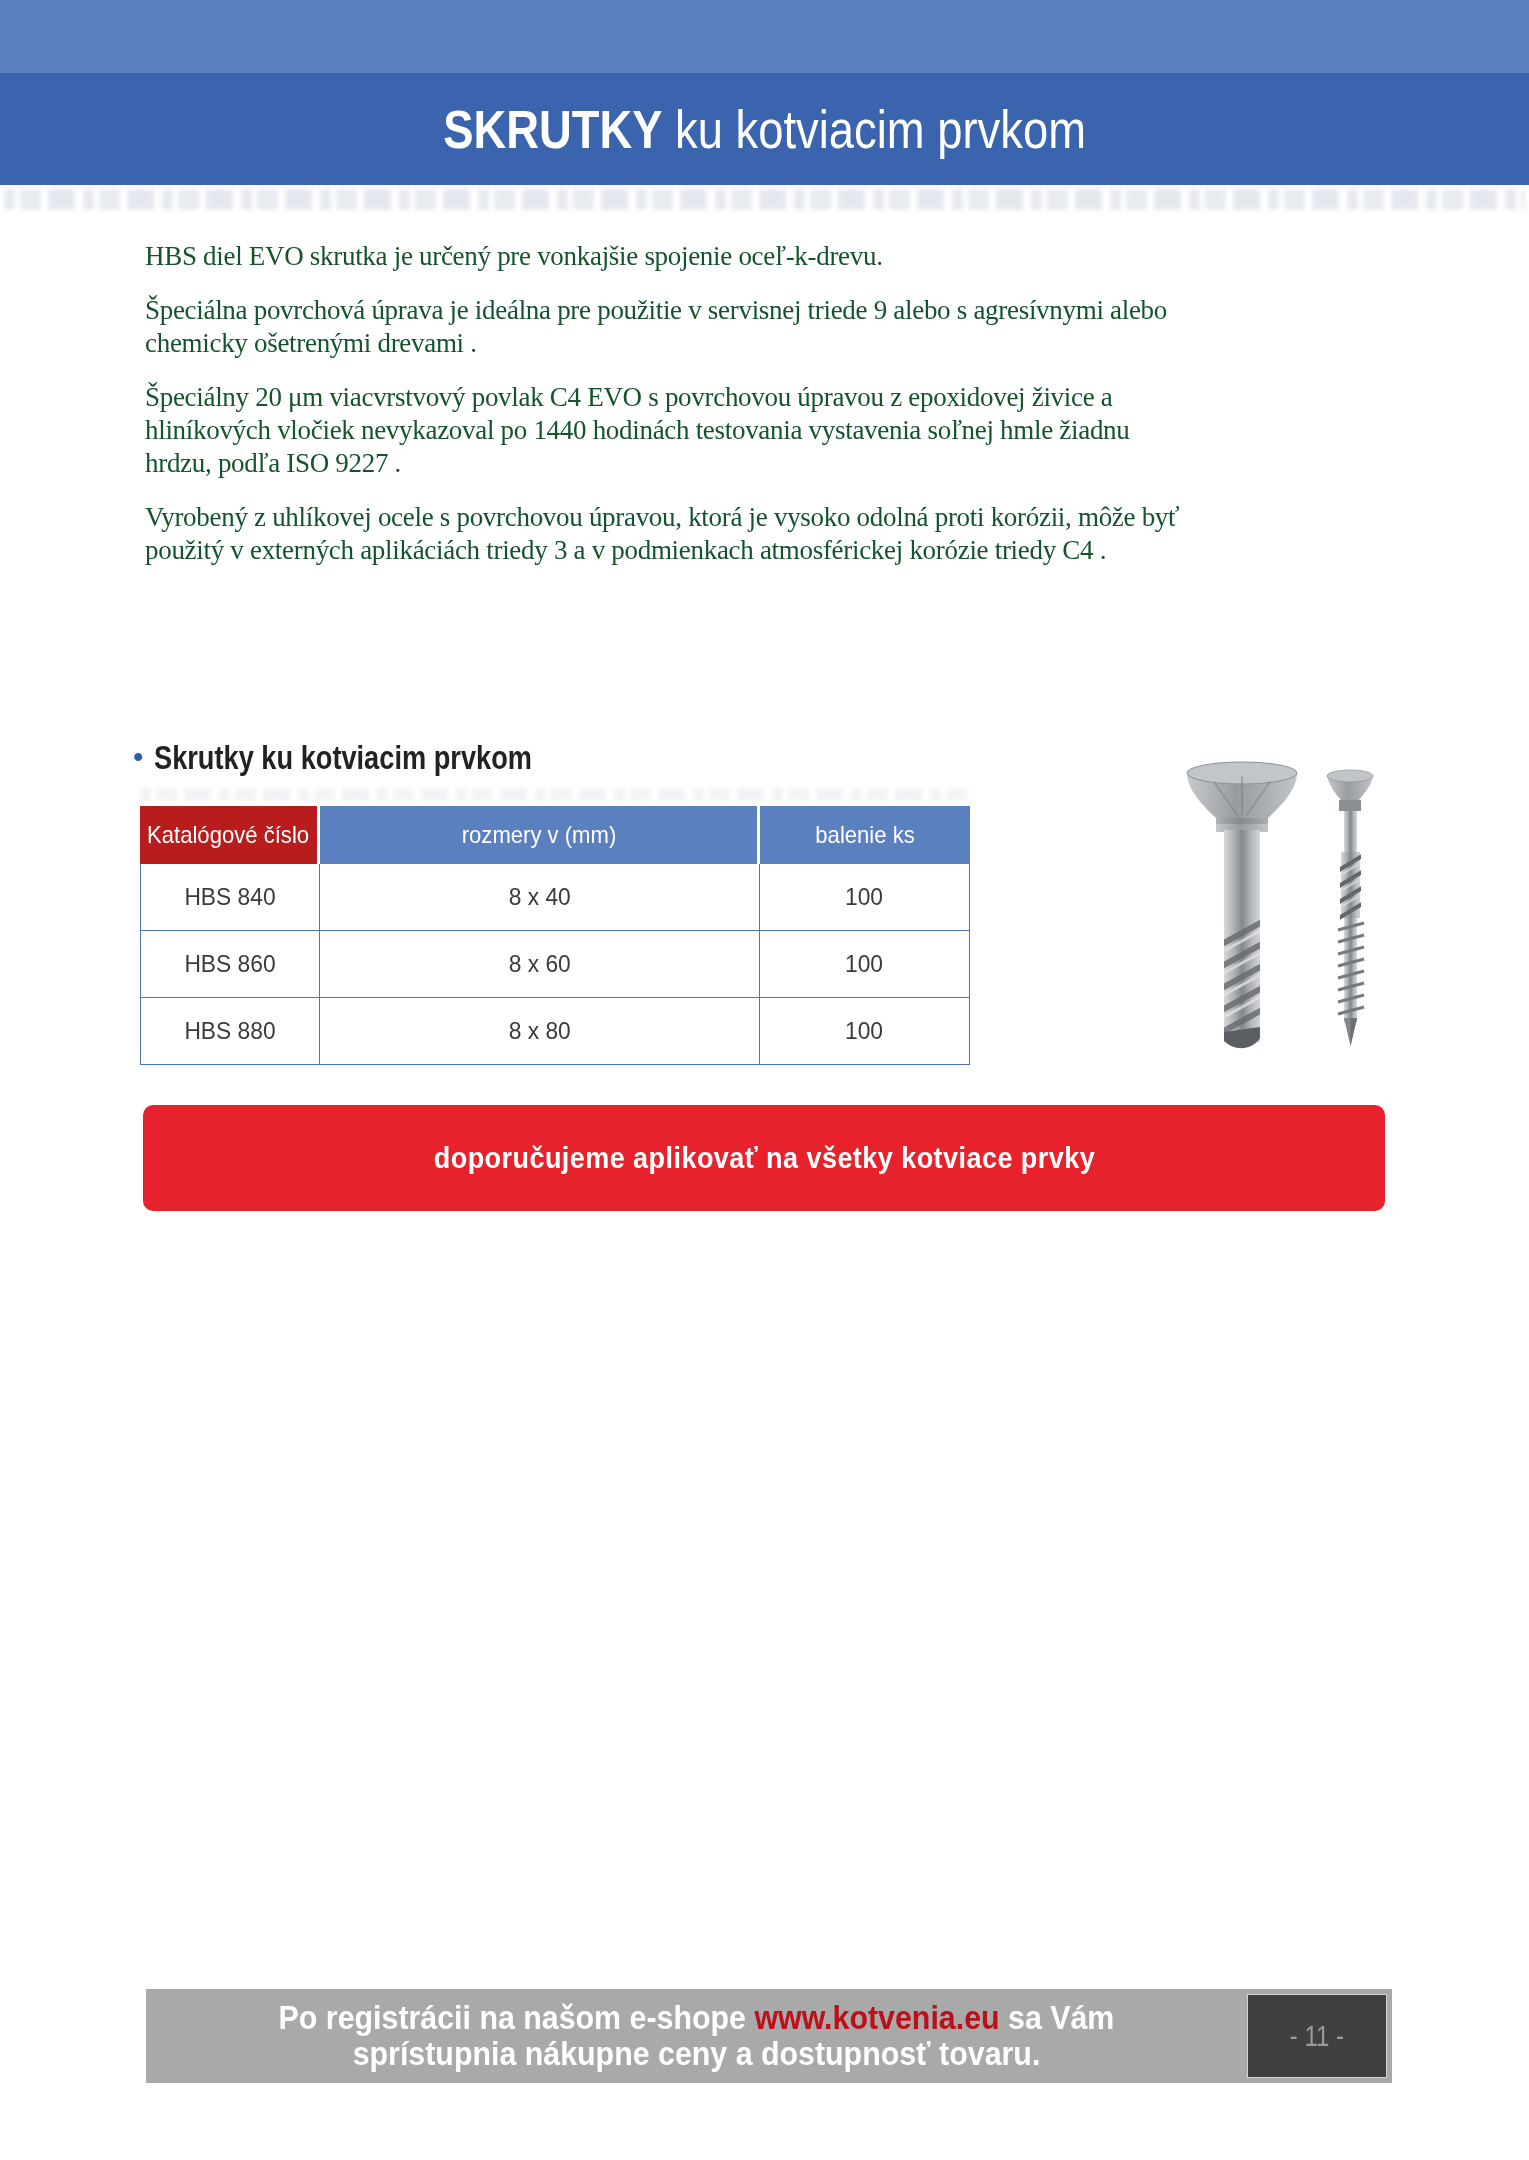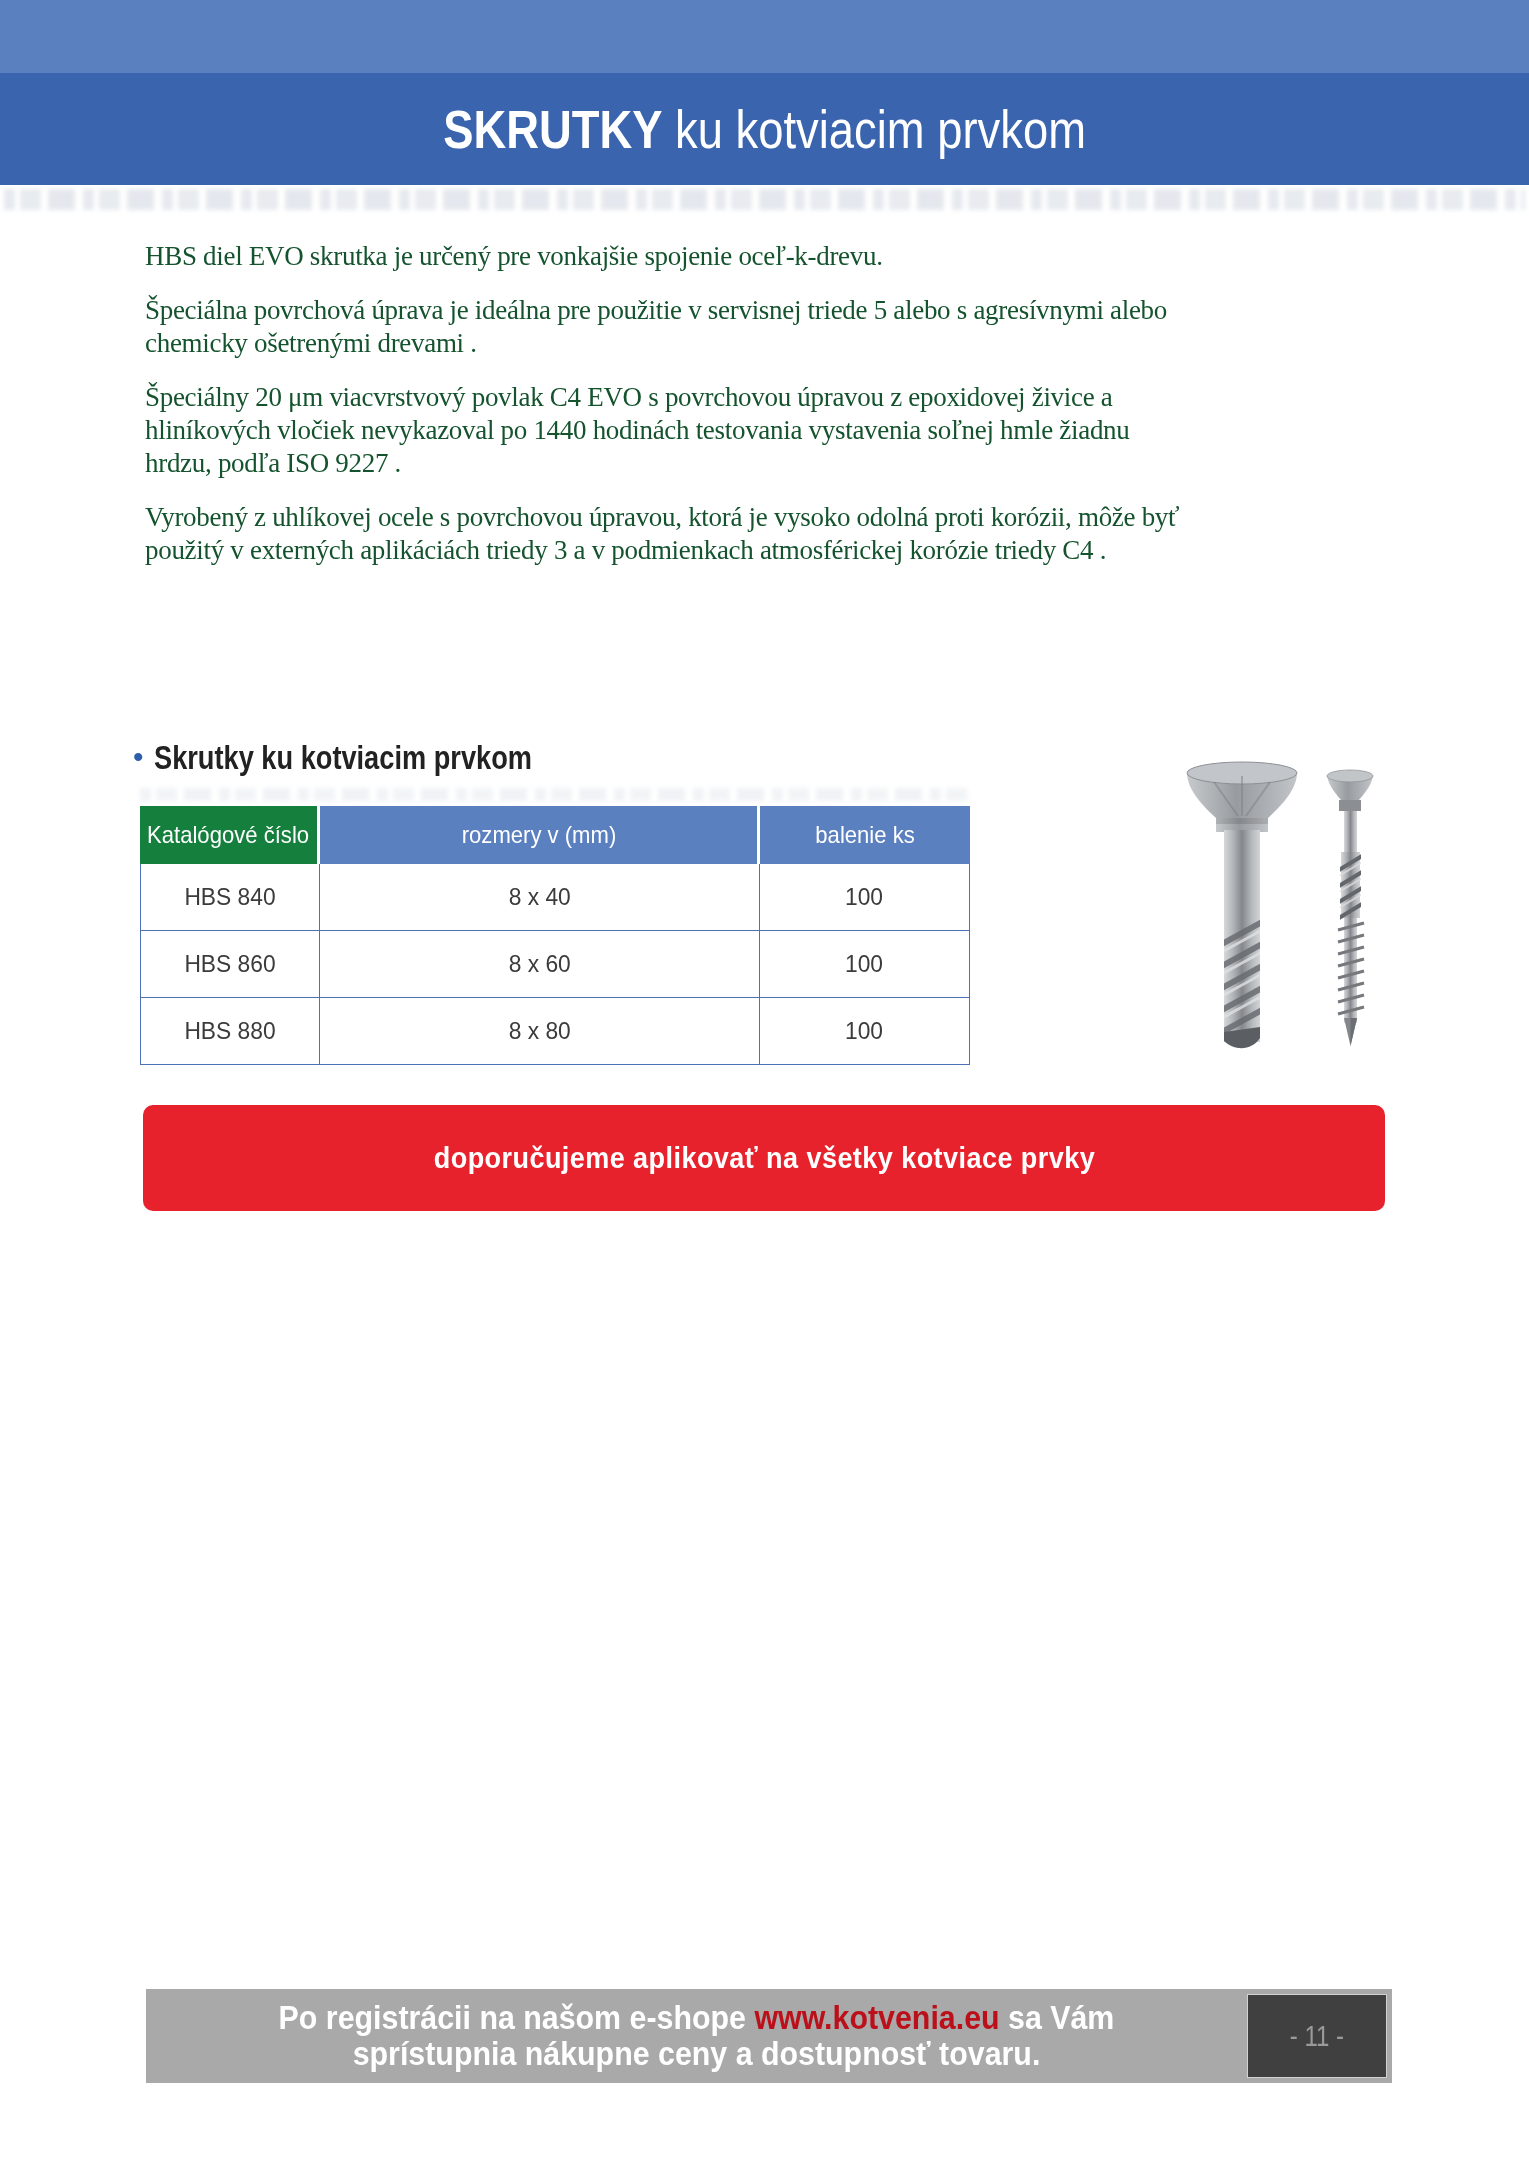--- a/index.html
+++ b/index.html
@@ -44,21 +44,21 @@
     position:absolute;left:140px;top:806px;width:830px;border-collapse:separate;border-spacing:0;
     table-layout:fixed;
   }
   .product-table col.c1{width:180px;}
   .product-table col.c2{width:440px;}
   .product-table col.c3{width:210px;}
   .product-table th{
     height:58px;padding:0;text-align:center;vertical-align:middle;
     color:#ffffff;font-weight:400;font-size:24px;
   }
-  .th-dark{background:#15803d;border-right:3px solid #ffffff;}
+  .th-dark{background:#b91c1c;border-right:3px solid #ffffff;}
   .th-light{background:#5b80bf;}
   .th-light.gap{border-right:3px solid #ffffff;}
   .product-table th .condense{display:inline-block;transform:scaleX(.92);transform-origin:center;white-space:nowrap;}
   .product-table td{
     height:58px;padding:4px;text-align:center;vertical-align:middle;background:#ffffff;
     color:#3b3b3b;font-size:24px;
     border-right:1px solid #4d72b8;border-bottom:1px solid #4d72b8;
   }
   .product-table td:first-child{border-left:1px solid #4d72b8;}
   .product-table td .condense{display:inline-block;transform:scaleX(.95);transform-origin:center;white-space:nowrap;}
@@ -100,21 +100,21 @@
   <div class="topbar"></div>
 
   <header class="titleband">
     <span class="title"><b>SKRUTKY</b><span> ku kotviacim prvkom</span></span>
   </header>
 
   <div class="ghost ghost1"></div>
 
   <section class="intro">
     <p class="para">HBS diel EVO skrutka je určený pre vonkajšie spojenie oceľ-k-drevu.</p>
-    <p class="para">Špeciálna povrchová úprava je ideálna pre použitie v servisnej triede 5 alebo s agresívnymi alebo
+    <p class="para">Špeciálna povrchová úprava je ideálna pre použitie v servisnej triede 9 alebo s agresívnymi alebo
 chemicky ošetrenými drevami .</p>
     <p class="para">Špeciálny 20 μm viacvrstvový povlak C4 EVO s povrchovou úpravou z epoxidovej živice a
 hliníkových vločiek nevykazoval po 1440 hodinách testovania vystavenia soľnej hmle žiadnu
 hrdzu, podľa ISO 9227 .</p>
     <p class="para">Vyrobený z uhlíkovej ocele s povrchovou úpravou, ktorá je vysoko odolná proti korózii, môže byť
 použitý v externých aplikáciách triedy 3 a v podmienkach atmosférickej korózie triedy C4 .</p>
   </section>
 
   <div class="section-heading">
     <span class="bullet">•</span>

